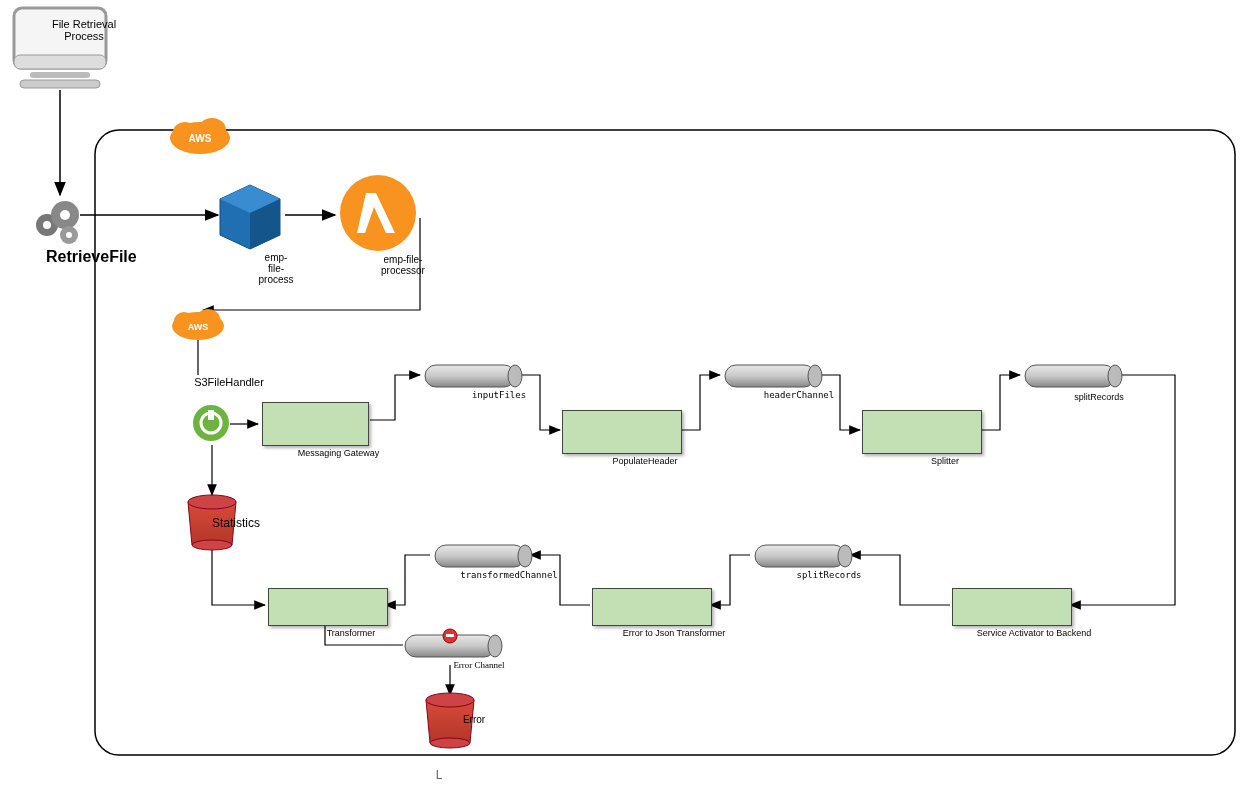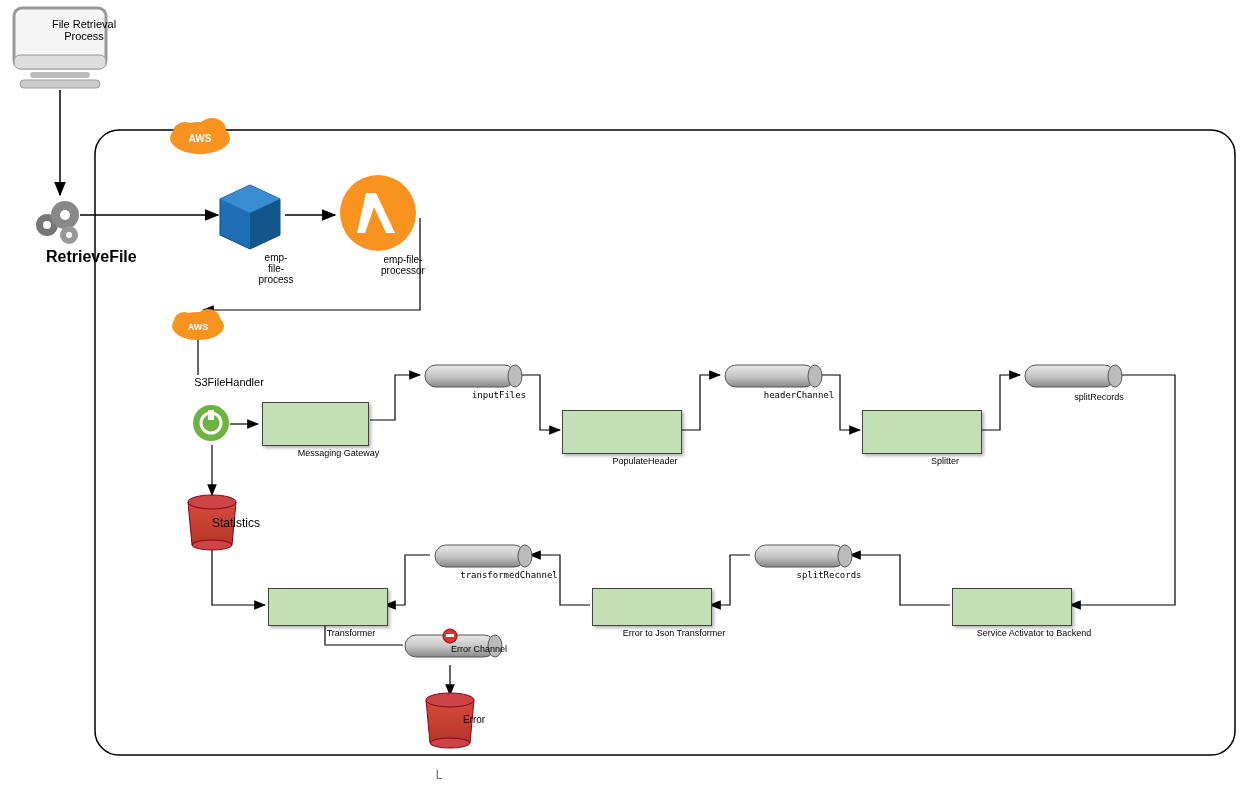--- a/index.html
+++ b/index.html
@@ -231,16 +231,16 @@
 <div class="label sm" style="left:430px;top:390px;width:90px;font-family:monospace;">inputFiles</div>
 <div class="label sm" style="left:562px;top:456px;width:118px;">PopulateHeader</div>
 <div class="label sm" style="left:730px;top:390px;width:90px;font-family:monospace;">headerChannel</div>
 <div class="label sm" style="left:862px;top:456px;width:118px;">Splitter</div>
 <div class="label sm" style="left:1030px;top:392px;width:90px;font-family:Liberation Sans, sans-serif;">splitRecords</div>
 <div class="label sm" style="left:930px;top:628px;width:160px;text-align:center;">Service Activator to Backend</div>
 <div class="label sm" style="left:760px;top:570px;width:90px;font-family:monospace;">splitRecords</div>
 <div class="label sm" style="left:580px;top:628px;width:140px;">Error to Json Transformer</div>
 <div class="label sm" style="left:430px;top:570px;width:110px;font-family:monospace;">transformedChannel</div>
 <div class="label sm" style="left:268px;top:628px;width:118px;">Transformer</div>
-<div class="label sm" style="left:410px;top:644px;width:90px;">Error Channel</div>
+<div class="label sm" style="left:410px;top:660px;width:90px;font-family:Liberation Serif, serif;">Error Channel</div>
 <div class="label" style="left:183px;top:516px;width:58px;font-size:12px;color:#000;">Statistics</div>
 <div class="label" style="left:428px;top:714px;width:44px;font-size:10px;color:#000;">Error</div>
 <div class="label" style="left:405px;top:768px;width:20px;font-size:12px;color:#666;">L</div>
 
 </body></html>

